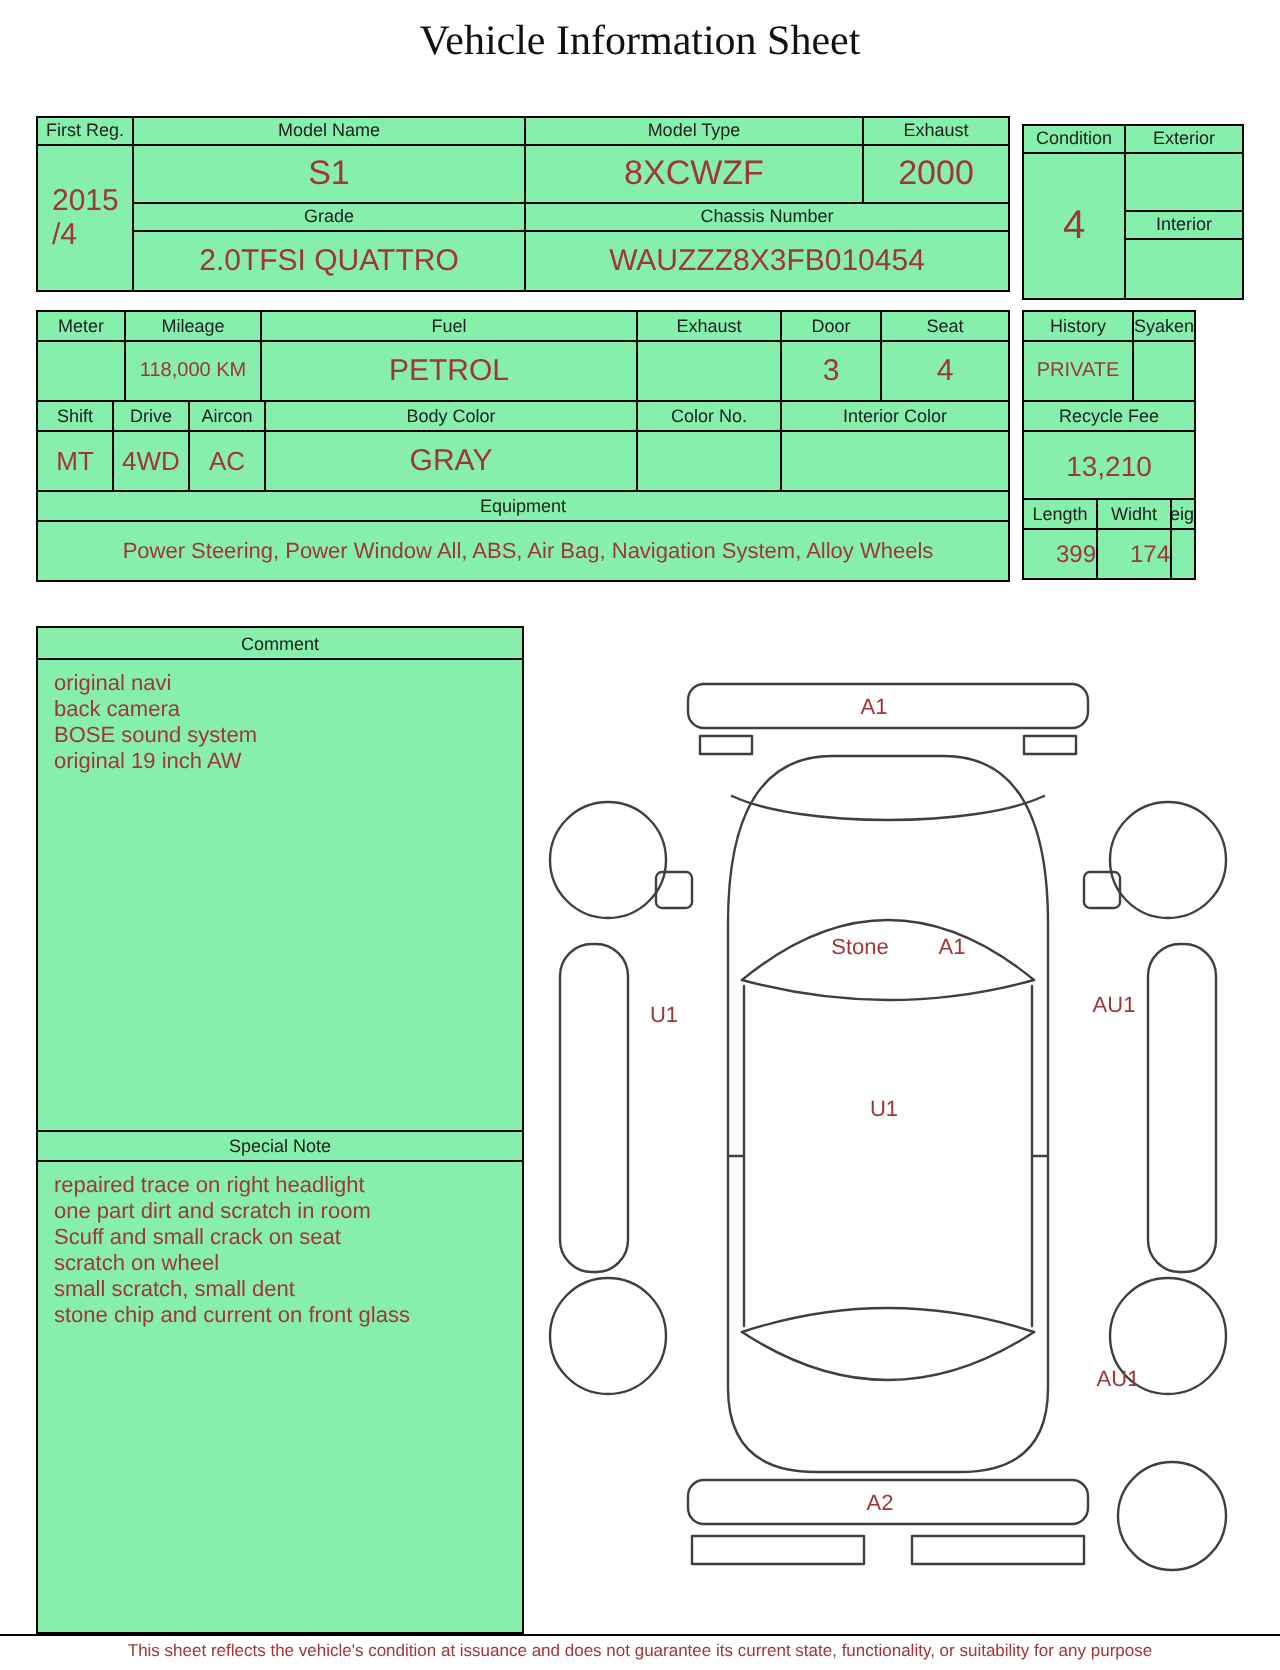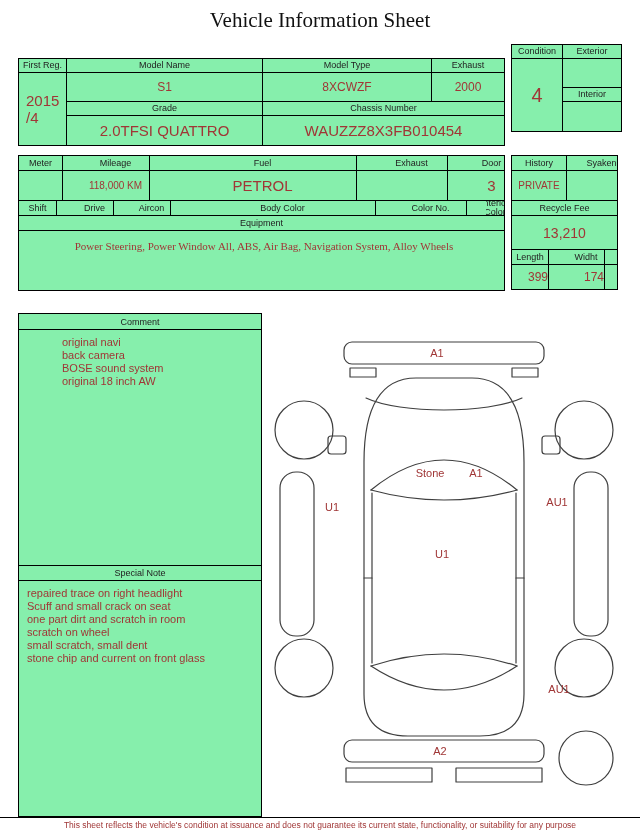--- a/index.html
+++ b/index.html
@@ -6,29 +6,29 @@
   *{margin:0;padding:0;box-sizing:border-box;}
   html,body{background:#fff;}
   body{width:640px;height:835px;position:relative;font-family:"Liberation Sans",sans-serif;color:var(--ink);overflow:hidden;}
   .title{position:absolute;top:8px;left:0;width:640px;text-align:center;font-family:"Liberation Serif",serif;font-size:21px;color:#111;}
   .box{position:absolute;border:1px solid var(--line);background:#86efac;}
   
   .g{display:grid;width:100%;height:100%;}
   .gc{border-right:1px solid var(--line);border-bottom:1px solid var(--line);display:flex;align-items:center;justify-content:center;overflow:hidden;}
   .gc.nr{border-right:none;} .gc.nb{border-bottom:none;}
   
-  .row{display:grid;border-bottom:1px solid var(--line);gap:19px;}
+  .row{display:grid;border-bottom:1px solid var(--line);}
   .row:last-child{border-bottom:none;}
   .row .c{border-right:1px solid var(--line);display:flex;align-items:center;justify-content:center;overflow:hidden;}
   .row .c:last-child{border-right:none;}
   .h{font-size:9px;color:#222;text-align:center;line-height:1;}
   .v{color:var(--red);text-align:center;}
   .fs10{font-size:10px;} .fs11{font-size:11px;} .fs12{font-size:12px;margin-left:16px;} .fs13{font-size:13px;}
-  .fs14{font-size:14px;} .fs15{font-size:15px;} .fs16{font-size:12px;} .fs20{font-size:20px;}
-  .left{justify-content:flex-start;text-align:center;font-family:Liberation Serif, serif;}
+  .fs14{font-size:14px;} .fs15{font-size:15px;} .fs16{font-size:17px;} .fs20{font-size:20px;}
+  .left{justify-content:flex-start;text-align:center;}
   .firstreg{flex-direction:column;align-items:flex-start;padding-left:7px;line-height:1.15;}
   .cb-h{height:16px;border-bottom:1px solid var(--line);display:flex;align-items:center;justify-content:center;font-size:9px;color:#222;}
   .cb-h2{height:16px;border-top:1px solid var(--line);border-bottom:1px solid var(--line);display:flex;align-items:center;justify-content:center;font-size:9px;color:#222;}
   .cb-body{padding:6px 8px;color:var(--red);font-size:11px;line-height:13px;}
   .cb-body div{white-space:nowrap;}
   .footer{position:absolute;left:0;top:817px;width:640px;border-top:1px solid var(--line);}
   .footer-text{margin-top:2px;width:640px;text-align:center;font-size:8.5px;color:var(--red);}
   svg text{font-family:"Liberation Sans",sans-serif;font-size:11px;fill:var(--red);}
 </style>
 </head>
@@ -49,21 +49,21 @@
     <div class="gc v fs16" style="grid-area:2/2">S1</div>
     <div class="gc v fs16" style="grid-area:2/3">8XCWZF</div>
     <div class="gc v fs16 nr" style="grid-area:2/4">2000</div>
     <div class="gc h" style="grid-area:3/2">Grade</div>
     <div class="gc h nr" style="grid-area:3/3/4/5">Chassis Number</div>
     <div class="gc v fs15 nb" style="grid-area:4/2">2.0TFSI QUATTRO</div>
     <div class="gc v fs15 nr nb" style="grid-area:4/3/5/5">WAUZZZ8X3FB010454</div>
   </div>
 </div>
 
-<div class="box" style="left:511px;top:44px;width:111px;height:88px;">
+<div class="box" style="left:511px;top:62px;width:111px;height:88px;">
   <div class="g" style="grid-template-columns:51px 1fr;grid-template-rows:14px 29px 14px 1fr;">
     <div class="gc h" style="grid-area:1/1">Condition</div>
     <div class="gc h nr" style="grid-area:1/2">Exterior</div>
     <div class="gc v fs20 nb" style="grid-area:2/1/5/2">4</div>
     <div class="gc nr" style="grid-area:2/2"></div>
     <div class="gc h nr" style="grid-area:3/2">Interior</div>
     <div class="gc nr nb" style="grid-area:4/2"></div>
   </div>
 </div>
 
@@ -85,29 +85,37 @@
     <div class="c v fs15">4</div>
   </div>
   <div class="row" style="grid-template-columns:38px 38px 38px 186px 72px 1fr;height:15px;">
     <div class="c h">Shift</div>
     <div class="c h">Drive</div>
     <div class="c h">Aircon</div>
     <div class="c h">Body Color</div>
     <div class="c h">Color No.</div>
     <div class="c h">Interior Color</div>
   </div>
+  <div class="row" style="grid-template-columns:38px 38px 38px 186px 72px 1fr;height:30px;">
+    <div class="c v fs13">MT</div>
+    <div class="c v fs13">4WD</div>
+    <div class="c v fs13">AC</div>
+    <div class="c v fs15">GRAY</div>
+    <div class="c"></div>
+    <div class="c"></div>
+  </div>
   <div class="row" style="grid-template-columns:1fr;height:15px;">
     <div class="c h">Equipment</div>
   </div>
   <div class="row" style="grid-template-columns:1fr;height:29px;">
     <div class="c v fs11 left" style="padding-left:5px;">Power Steering, Power Window All, ABS, Air Bag, Navigation System, Alloy Wheels</div>
   </div>
 </div>
 
-<div class="box" style="left:511px;top:155px;width:107px;height:135px;">
+<div class="box" style="left:511px;top:155px;width:87px;height:135px;">
   <div class="row" style="grid-template-columns:55px 1fr;height:15px;">
     <div class="c h">History</div>
     <div class="c h">Syaken</div>
   </div>
   <div class="row" style="grid-template-columns:55px 1fr;height:30px;">
     <div class="c v fs10">PRIVATE</div>
     <div class="c"></div>
   </div>
   <div class="row" style="grid-template-columns:1fr;height:15px;">
     <div class="c h">Recycle Fee</div>
@@ -122,31 +130,31 @@
   </div>
   <div class="row" style="grid-template-columns:37px 37px 1fr;height:24px;">
     <div class="c v fs12">399</div>
     <div class="c v fs12">174</div>
     <div class="c v fs12">142</div>
   </div>
 </div>
 
 <div class="box" style="left:18px;top:313px;width:244px;height:504px;">
   <div class="cb-h">Comment</div>
-  <div class="cb-body" style="height:235px;margin-left:35px;">
+  <div class="cb-body" style="height:235px;">
     <div>original navi</div>
     <div>back camera</div>
     <div>BOSE sound system</div>
-    <div>original 18 inch AW</div>
+    <div>original 19 inch AW</div>
   </div>
   <div class="cb-h2">Special Note</div>
   <div class="cb-body">
     <div>repaired trace on right headlight</div>
+    <div>one part dirt and scratch in room</div>
     <div>Scuff and small crack on seat</div>
-    <div>one part dirt and scratch in room</div>
     <div>scratch on wheel</div>
     <div>small scratch, small dent</div>
     <div>stone chip and current on front glass</div>
   </div>
 </div>
 
 <svg width="360" height="500" viewBox="0 0 360 500" style="position:absolute;left:264px;top:312px;">
   <g fill="none" stroke="#3f3f3f" stroke-width="1.2" stroke-linejoin="round" stroke-linecap="round">
     <rect x="80" y="30" width="200" height="22" rx="8"></rect>
     <rect x="86" y="56" width="26" height="9"></rect>

